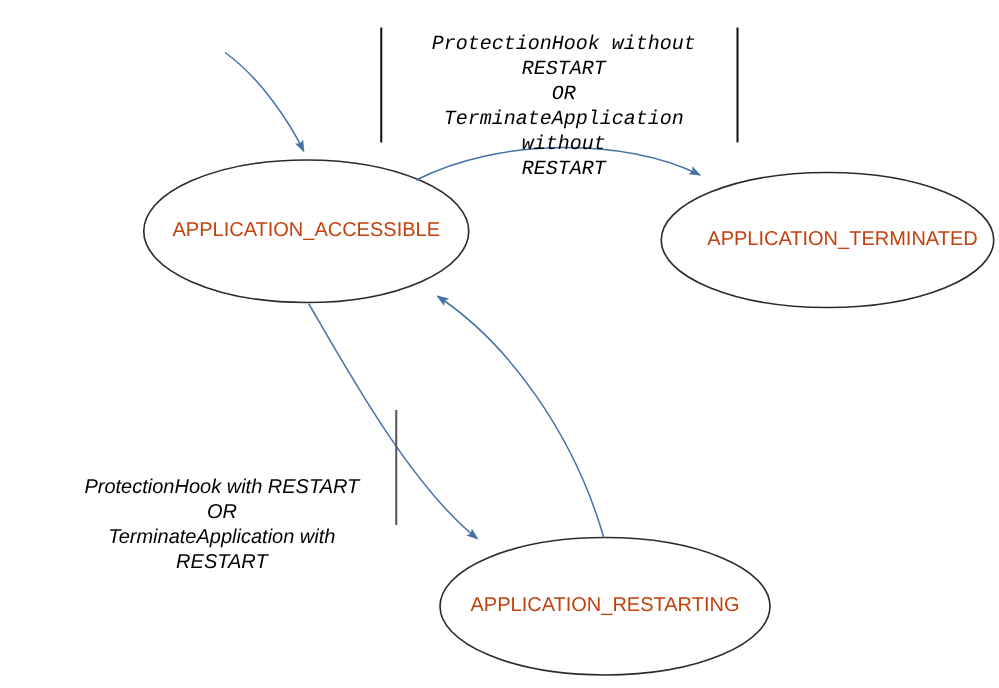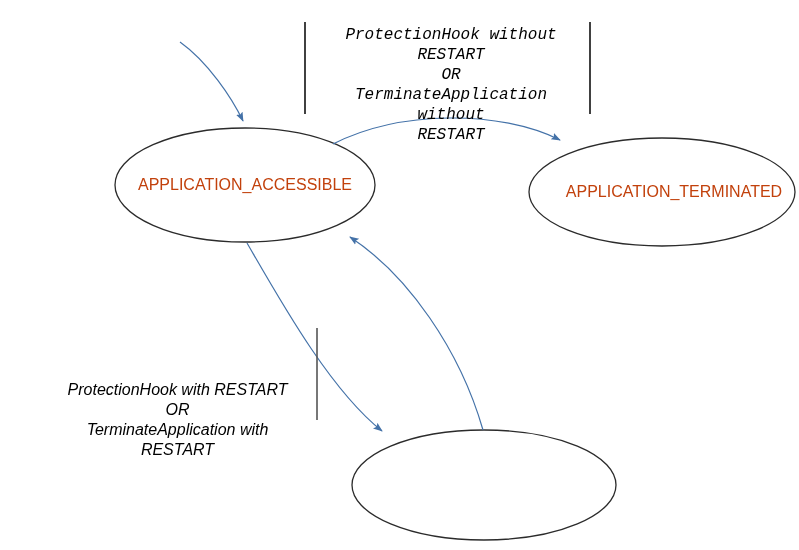--- a/index.html
+++ b/index.html
@@ -75,20 +75,21 @@
 
     <line id="sep-0" x1="305" y1="22" x2="305" y2="114" stroke="#111111" stroke-width="1.6"></line>
     <line id="sep-1" x1="590" y1="22" x2="590" y2="114" stroke="#111111" stroke-width="1.6"></line>
     <line id="sep-2" x1="317" y1="328" x2="317" y2="420" stroke="#555555" stroke-width="1.6"></line>
   </svg>
 
   <div class="state-label" style="left:115px; top:176px; width:260px;">APPLICATION_ACCESSIBLE</div>
 
   <div class="state-label" style="left:529px; top:183px; width:266px;padding-left:12px;">APPLICATION_TERMINATED</div>
 
+  <div class="state-label" style="left:352px; top:476px; width:264px;">APPLICATION_RESTARTING</div>
 
 
   <div class="edge-label" style="left:318px; top:25px; width:266px;font-family:Liberation Mono, monospace;">ProtectionHook without RESTART
 OR
 TerminateApplication without
 RESTART</div>
 
   <div class="edge-label" style="left:55px; top:332px; width:245px;margin-top:48px;">ProtectionHook with RESTART
 OR
 TerminateApplication with

